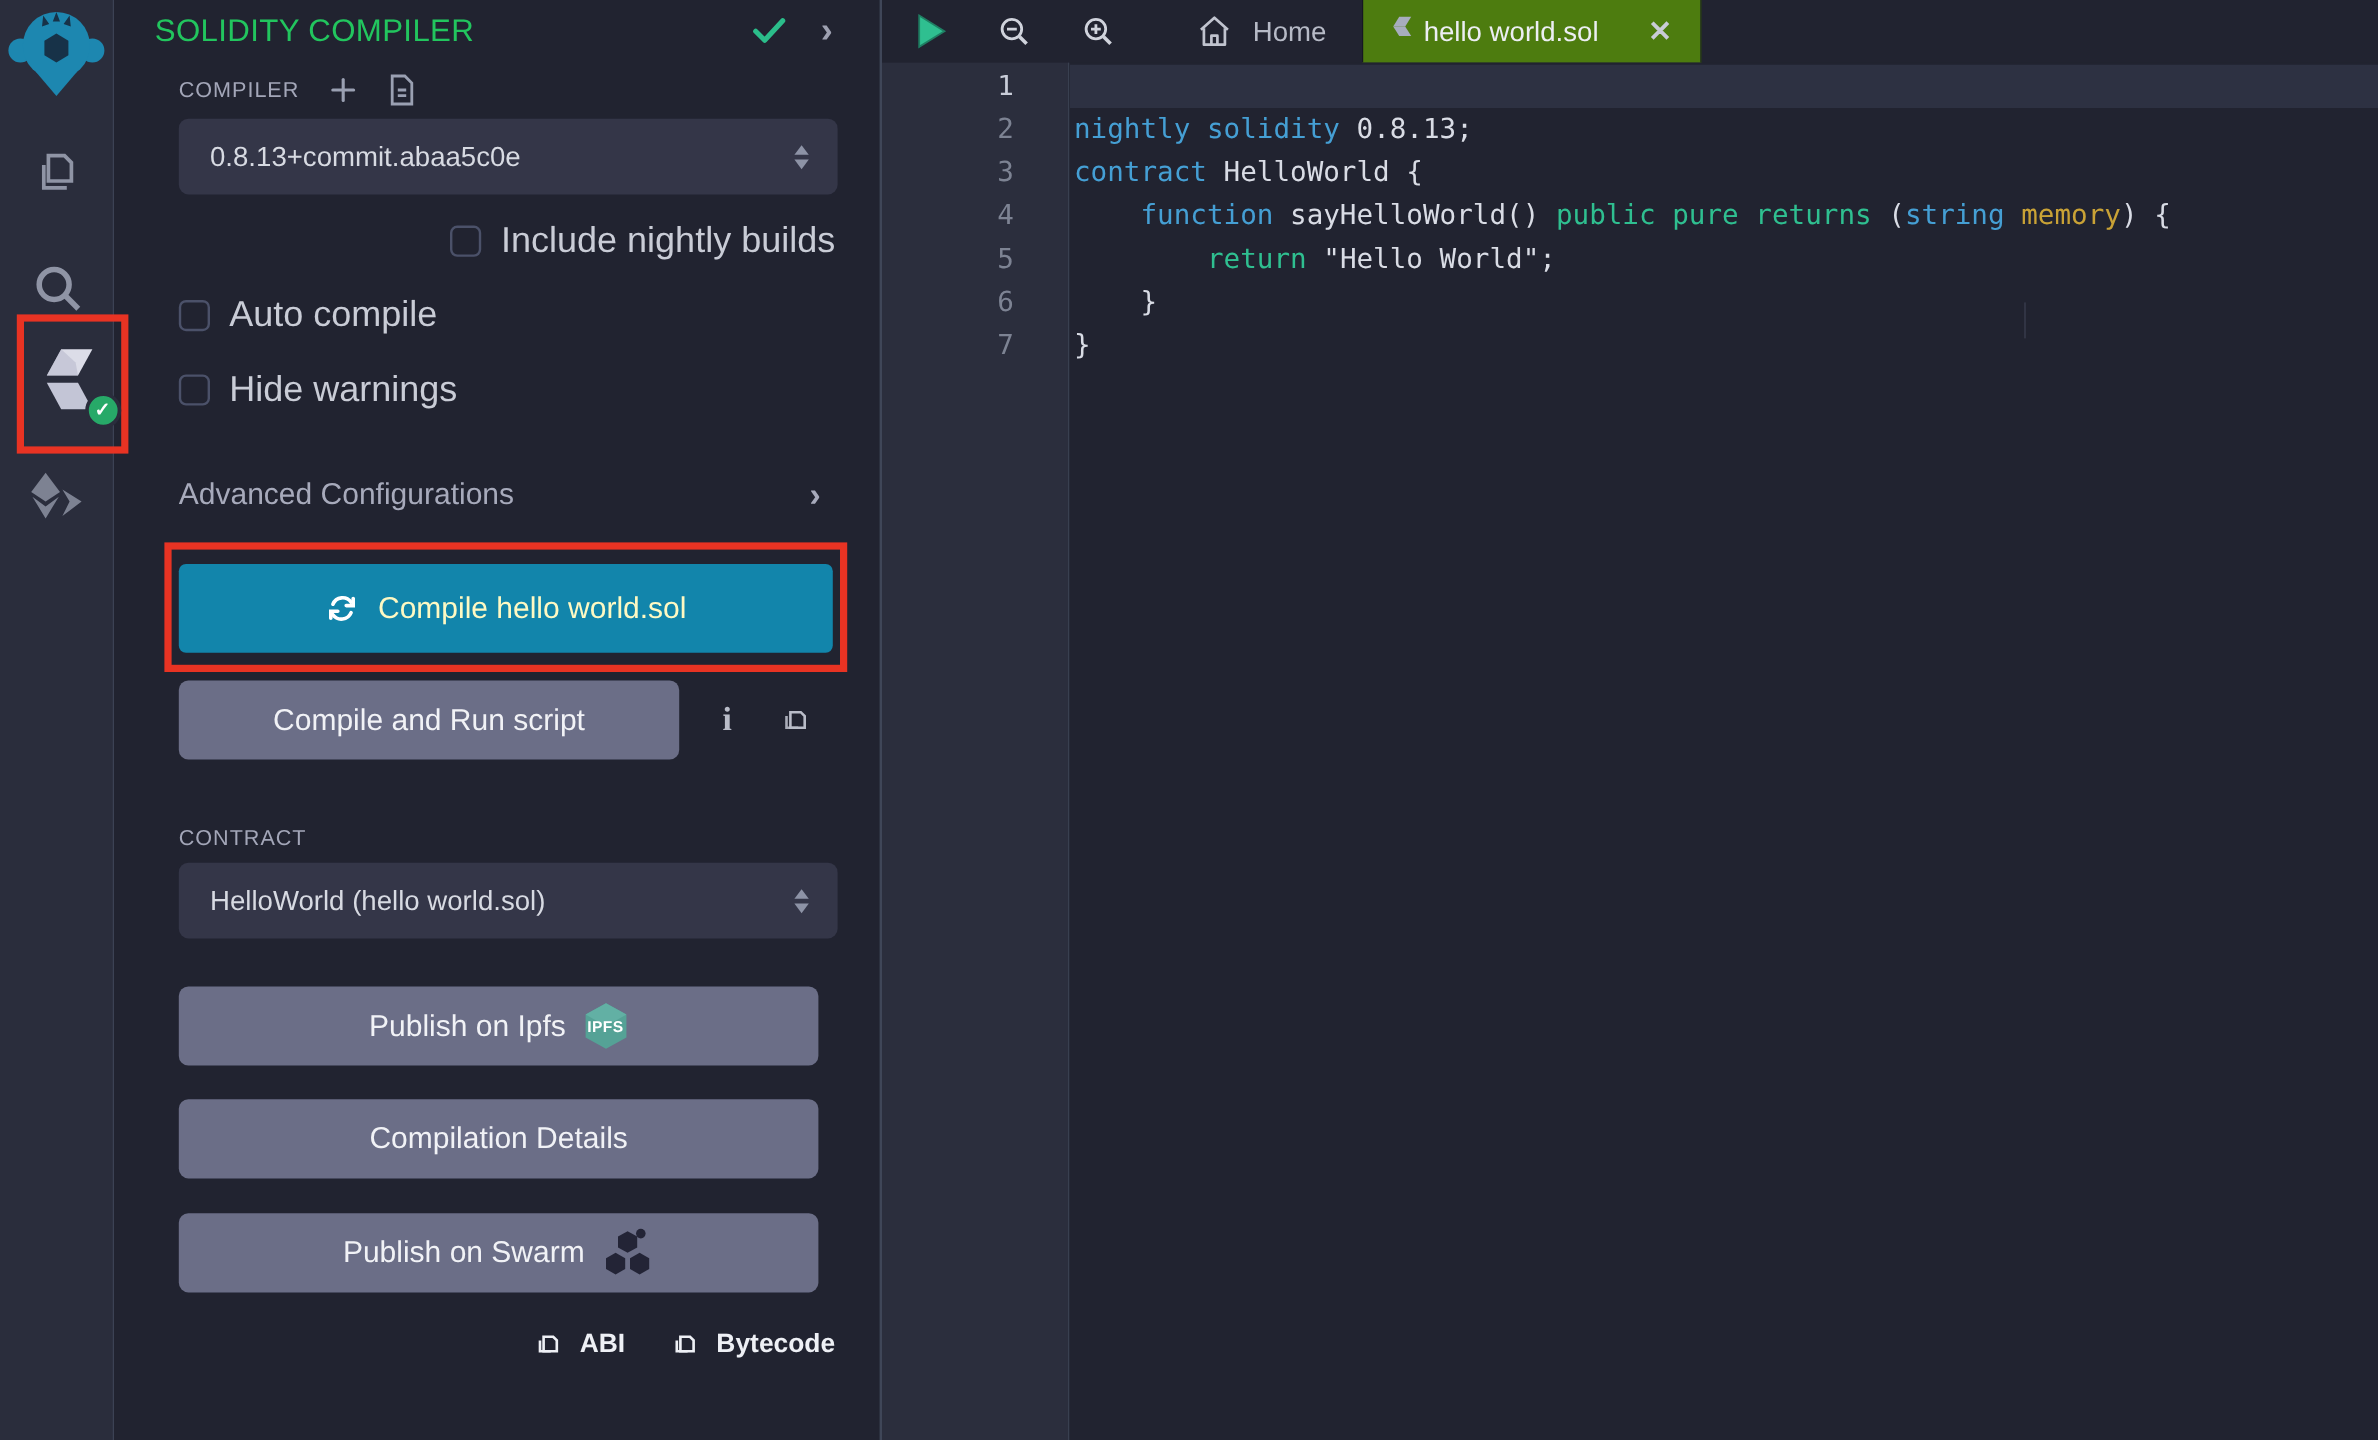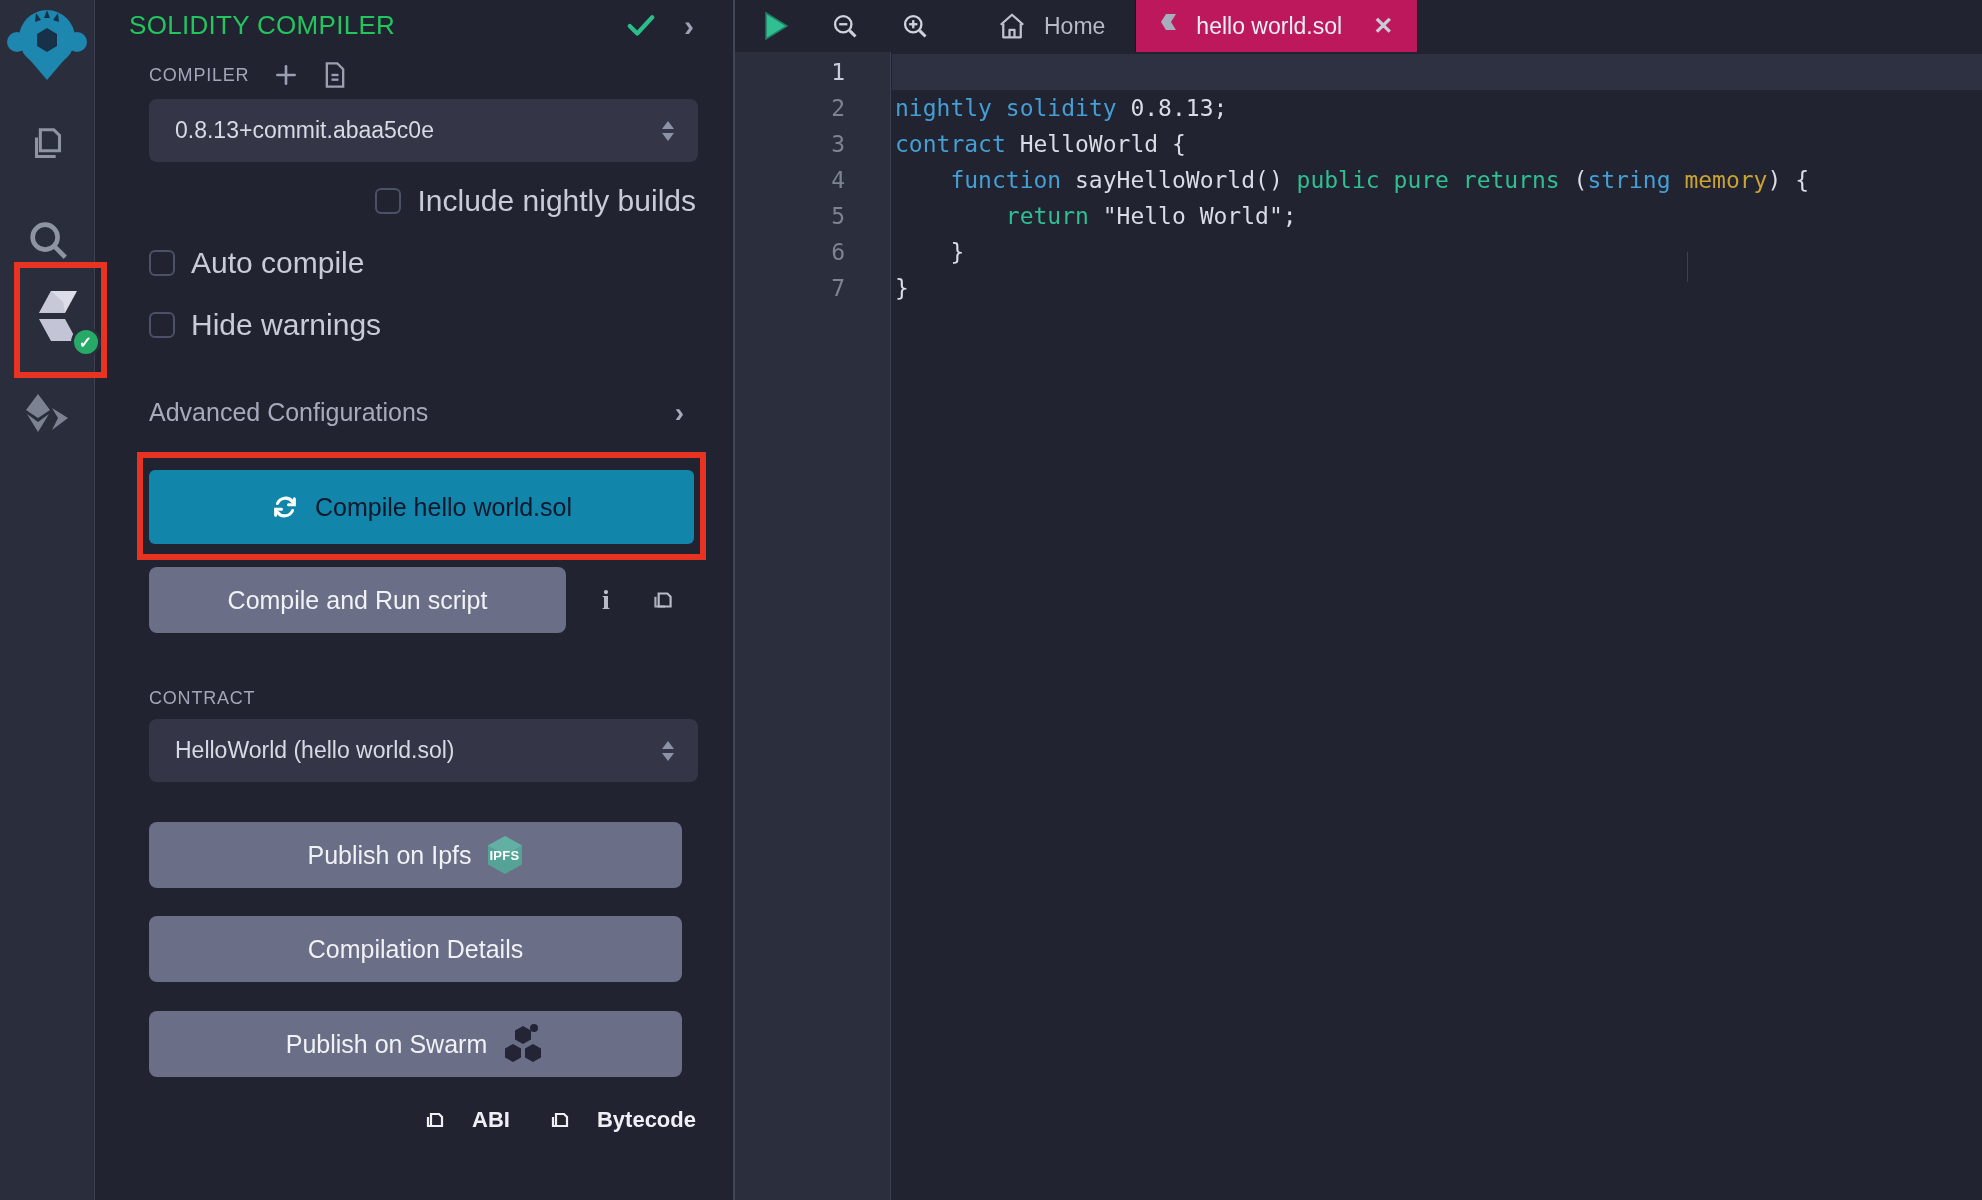--- a/index.html
+++ b/index.html
@@ -56,21 +56,21 @@
   .check-label { font-size:30px; color:#c9ccd6; margin-left:16px; cursor:pointer; }
   .advanced-row { display:flex; align-items:center; margin-top:56px; cursor:pointer; }
   .advanced-label { font-size:25px; color:#a7aabb; }
   .advanced-chevron { margin-left:auto; margin-right:14px; color:#a7aabb; font-size:28px; font-weight:bold; line-height:1; }
   .red-frame-btn {
     margin:25px 0 0 -12px; width:569px; border:6px solid #e83323;
     padding:12px 6px 10px 6px;
   }
   .btn-primary {
     width:100%; height:74px; background:#1285ab; border:none; border-radius:6px;
-    color:#0f172a; font-size:25px; font-family:inherit; cursor:pointer;
+    color:#fef9c3; font-size:25px; font-family:inherit; cursor:pointer;
     display:flex; align-items:center; justify-content:center; gap:16px;
   }
   .compile-run-row { display:flex; align-items:center; margin-top:7px; }
   .btn-secondary {
     background:#6b6e87; border:none; border-radius:8px; color:#f1f2f6;
     font-size:25px; font-family:inherit; cursor:pointer;
     display:flex; align-items:center; justify-content:center; gap:14px;
   }
   .btn-compile-run { width:417px; height:66px; }
   .aux-icons { display:flex; align-items:center; gap:40px; margin-left:36px; color:#b9bcc8; }
@@ -80,30 +80,30 @@
   .btn-swarm { margin-top:29px; }
   .btn-details { margin-top:28px; }
   .ipfs-badge {
     width:38px; height:40px; position:relative; display:flex; align-items:center; justify-content:center;
   }
   .ipfs-badge .hex { position:absolute; inset:0; }
   .ipfs-badge .txt { position:relative; font-size:13px; font-weight:bold; color:#fff; letter-spacing:.3px; }
   .artifact-row {
     display:flex; justify-content:flex-end; align-items:center; gap:38px; margin-top:30px; padding-right:2px;
   }
-  .artifact { display:flex; align-items:center; gap:25px; font-size:22px; font-weight:bold; color:#eef0f5; cursor:pointer; }
+  .artifact { display:flex; align-items:center; gap:14px; font-size:22px; font-weight:bold; color:#eef0f5; cursor:pointer; }
   
   .editor { flex:1; height:1200px; background:#212330; position:relative; }
   .tabbar { height:52px; display:flex; align-items:stretch; background:#212330; position:relative; z-index:2; }
   .tb-icons { display:flex; align-items:center; gap:42px; padding:0 0 0 28px; }
   .tab-home { display:flex; align-items:center; gap:17px; padding:0 30px 0 68px; cursor:pointer; }
   .tab-home-label { font-size:23px; color:#b6bac6; }
   .tab-active {
-    background:#be185d; border-left:1px solid #161822; border-right:1px solid #161822;
-    display:flex; align-items:center; gap:14px; padding:0 24px; width:283px; cursor:pointer;
+    background:#4d7c0f; border-left:1px solid #161822; border-right:1px solid #161822;
+    display:flex; align-items:center; gap:4px; padding:0 24px; width:283px; cursor:pointer;
   }
   .tab-active-label { font-size:23px; color:#eceef3; white-space:nowrap; }
   .tab-close { margin-left:auto; color:#c9ccd6; font-size:24px; font-weight:bold; cursor:pointer; }
   
   .code-area { position:absolute; top:52px; left:0; right:0; bottom:0; }
   .gutter-bg { position:absolute; left:0; top:0; bottom:0; width:156px; background:#2b2e3d; border-right:1px solid #394050; }
   .code-lines { position:absolute; top:2px; left:0; right:0; font-family:"DejaVu Sans Mono", monospace; font-size:23px; }
   .code-line { height:36px; line-height:36px; display:flex; white-space:pre; }
   .code-line.active { background:linear-gradient(to right, transparent 157px, #2d3142 157px); }
   .ln { width:110px; text-align:right; color:#7d8393; flex:none; }

